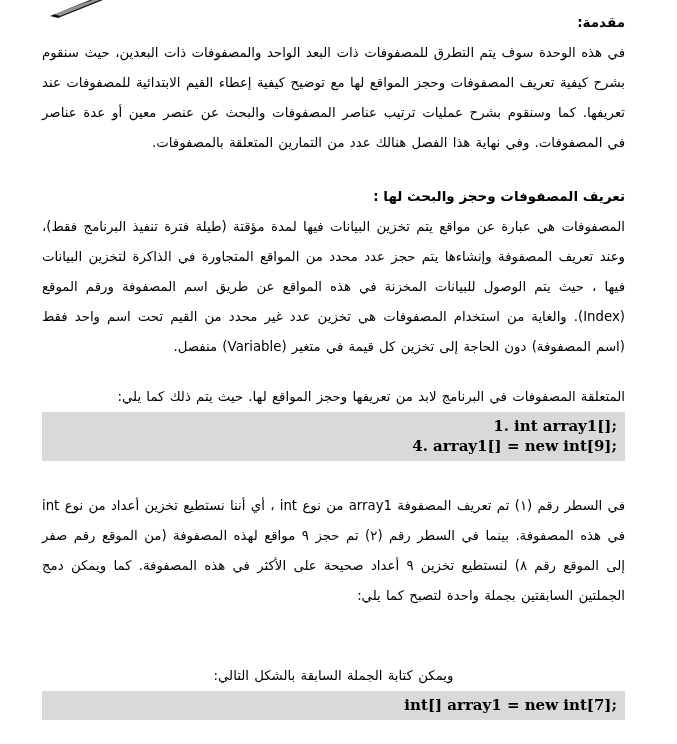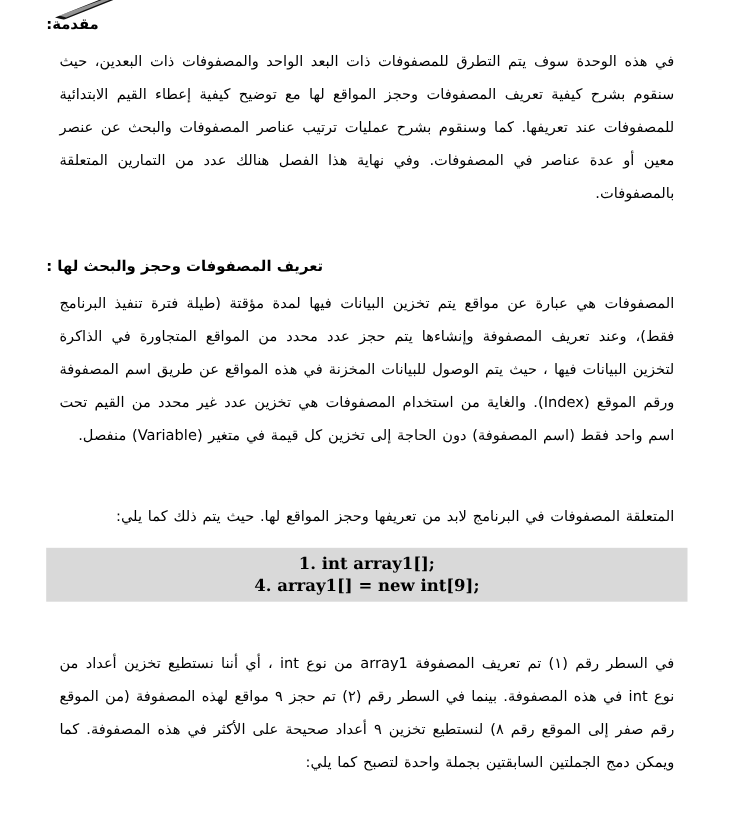--- a/index.html
+++ b/index.html
@@ -31,55 +31,55 @@
     position: absolute;
     top: 14px;
     right: 52px;
     left: 42px;
   }
 
   .heading {
     font-family: "DejaVu Sans", "Liberation Sans", sans-serif;
     font-weight: bold;
     font-size: 13.5px;
-    text-align: left;
+    text-align: right;
     direction: rtl;
     margin: 0 0 8px 0;
     letter-spacing: -0.3px;
   }
 
   .para {
     font-family: "DejaVu Sans", "Liberation Sans", sans-serif;
     font-size: 13.3px;
     line-height: 30px;
     text-align: justify;
     text-align-last: right;
     direction: rtl;
-    margin: 12px;
+    margin: 0;
     word-spacing: 1px;
   }
 
   .para.rtl-right {
     text-align: right;
     text-align-last: right;
   }
 
   .para.centered-note {
     text-align: center;
     text-align-last: center;
   }
 
   .code-block {
     background: #d9d9d9;
     font-family: "DejaVu Serif", "Liberation Serif", serif;
     font-weight: bold;
     font-size: 15px;
     line-height: 20px;
     direction: ltr;
-    text-align: center;
+    text-align: right;
     padding: 4px 8px 5px 8px;
     margin: 0;
     box-sizing: border-box;
   }
 
   .code-line {
     white-space: pre;
   }
 
   .spacer-sm { height: 10px; }
@@ -120,19 +120,20 @@
 
     <div class="spacer-lg"></div>
 
     <p class="para">في السطر رقم (١) تم تعريف المصفوفة array1 من نوع int ، أي أننا نستطيع تخزين أعداد من نوع int في هذه المصفوفة. بينما في السطر رقم (٢) تم حجز ٩ مواقع لهذه المصفوفة (من الموقع رقم صفر إلى الموقع رقم ٨) لنستطيع تخزين ٩ أعداد صحيحة على الأكثر في هذه المصفوفة. كما ويمكن دمج الجملتين السابقتين بجملة واحدة لتصبح كما يلي:</p>
 
     <div class="spacer-sm"></div>
 
 
     <div class="spacer-xl"></div>
 
+    <p class="para centered-note">ويمكن كتابة الجملة السابقة بالشكل التالي:</p>
 
     <div class="code-block">
       <div class="code-line">int[] array1 = new int[7];</div>
     </div>
 
   </div>
 </div>
 
 </body></html>

